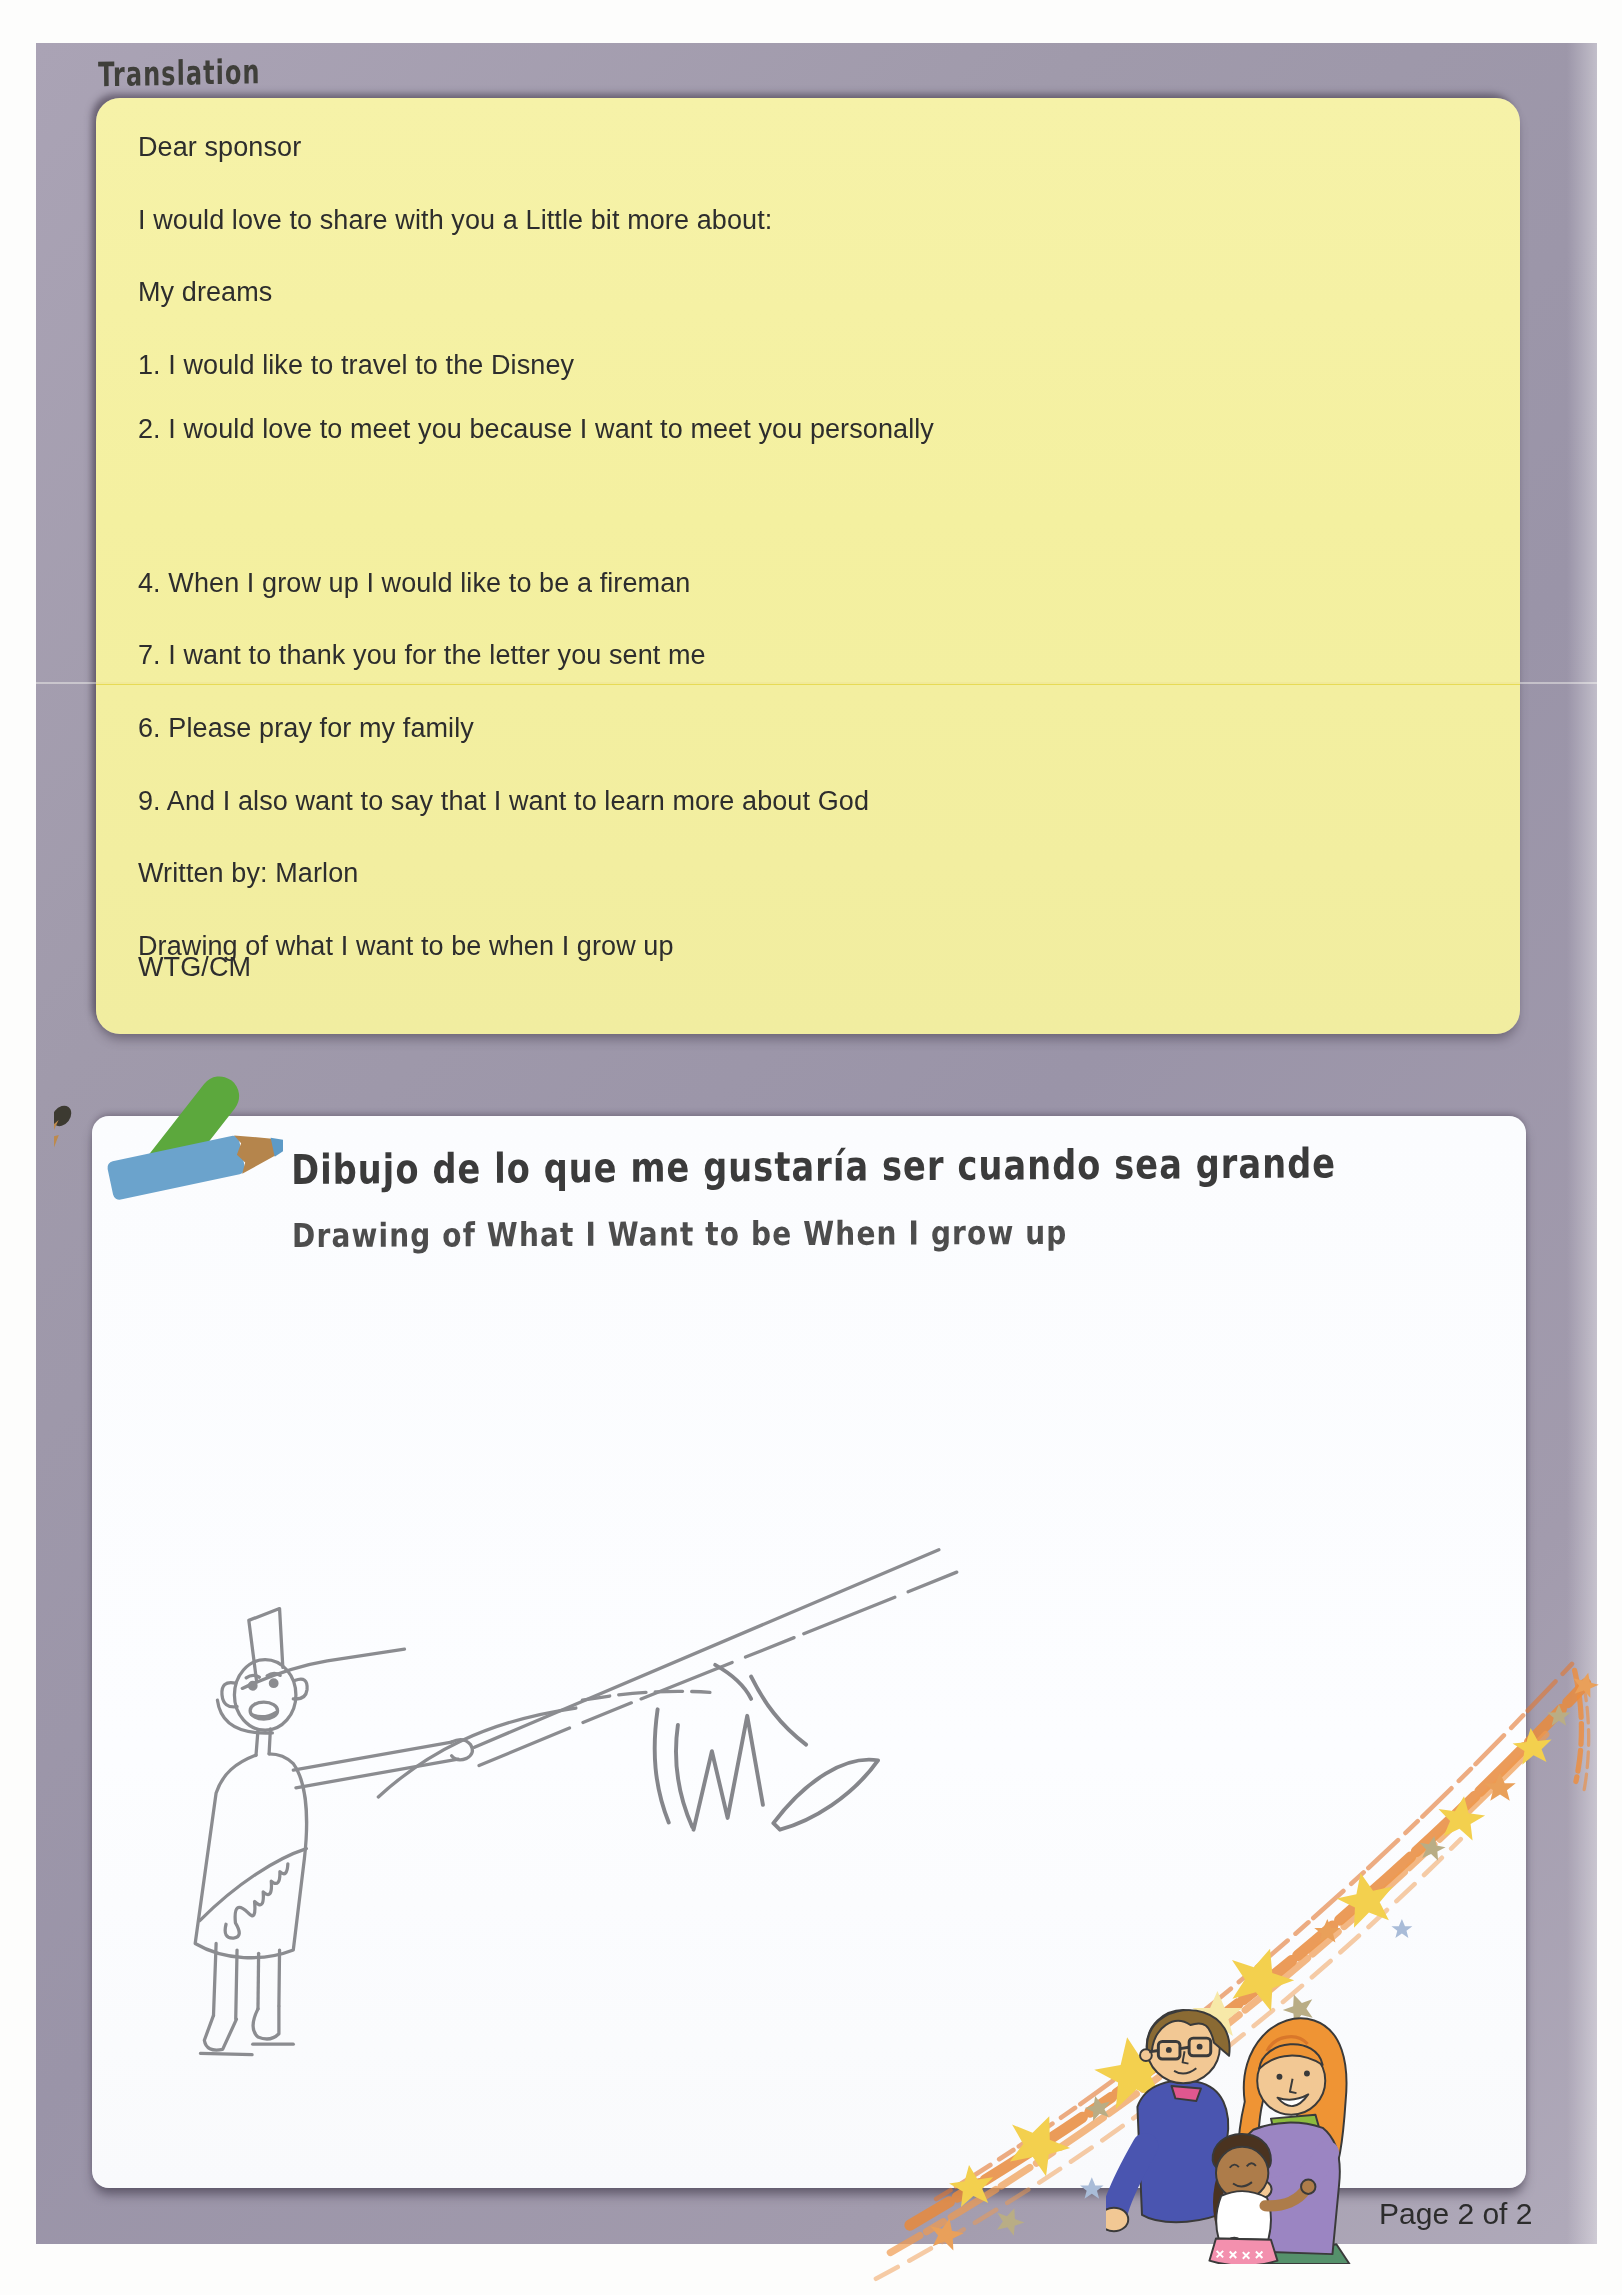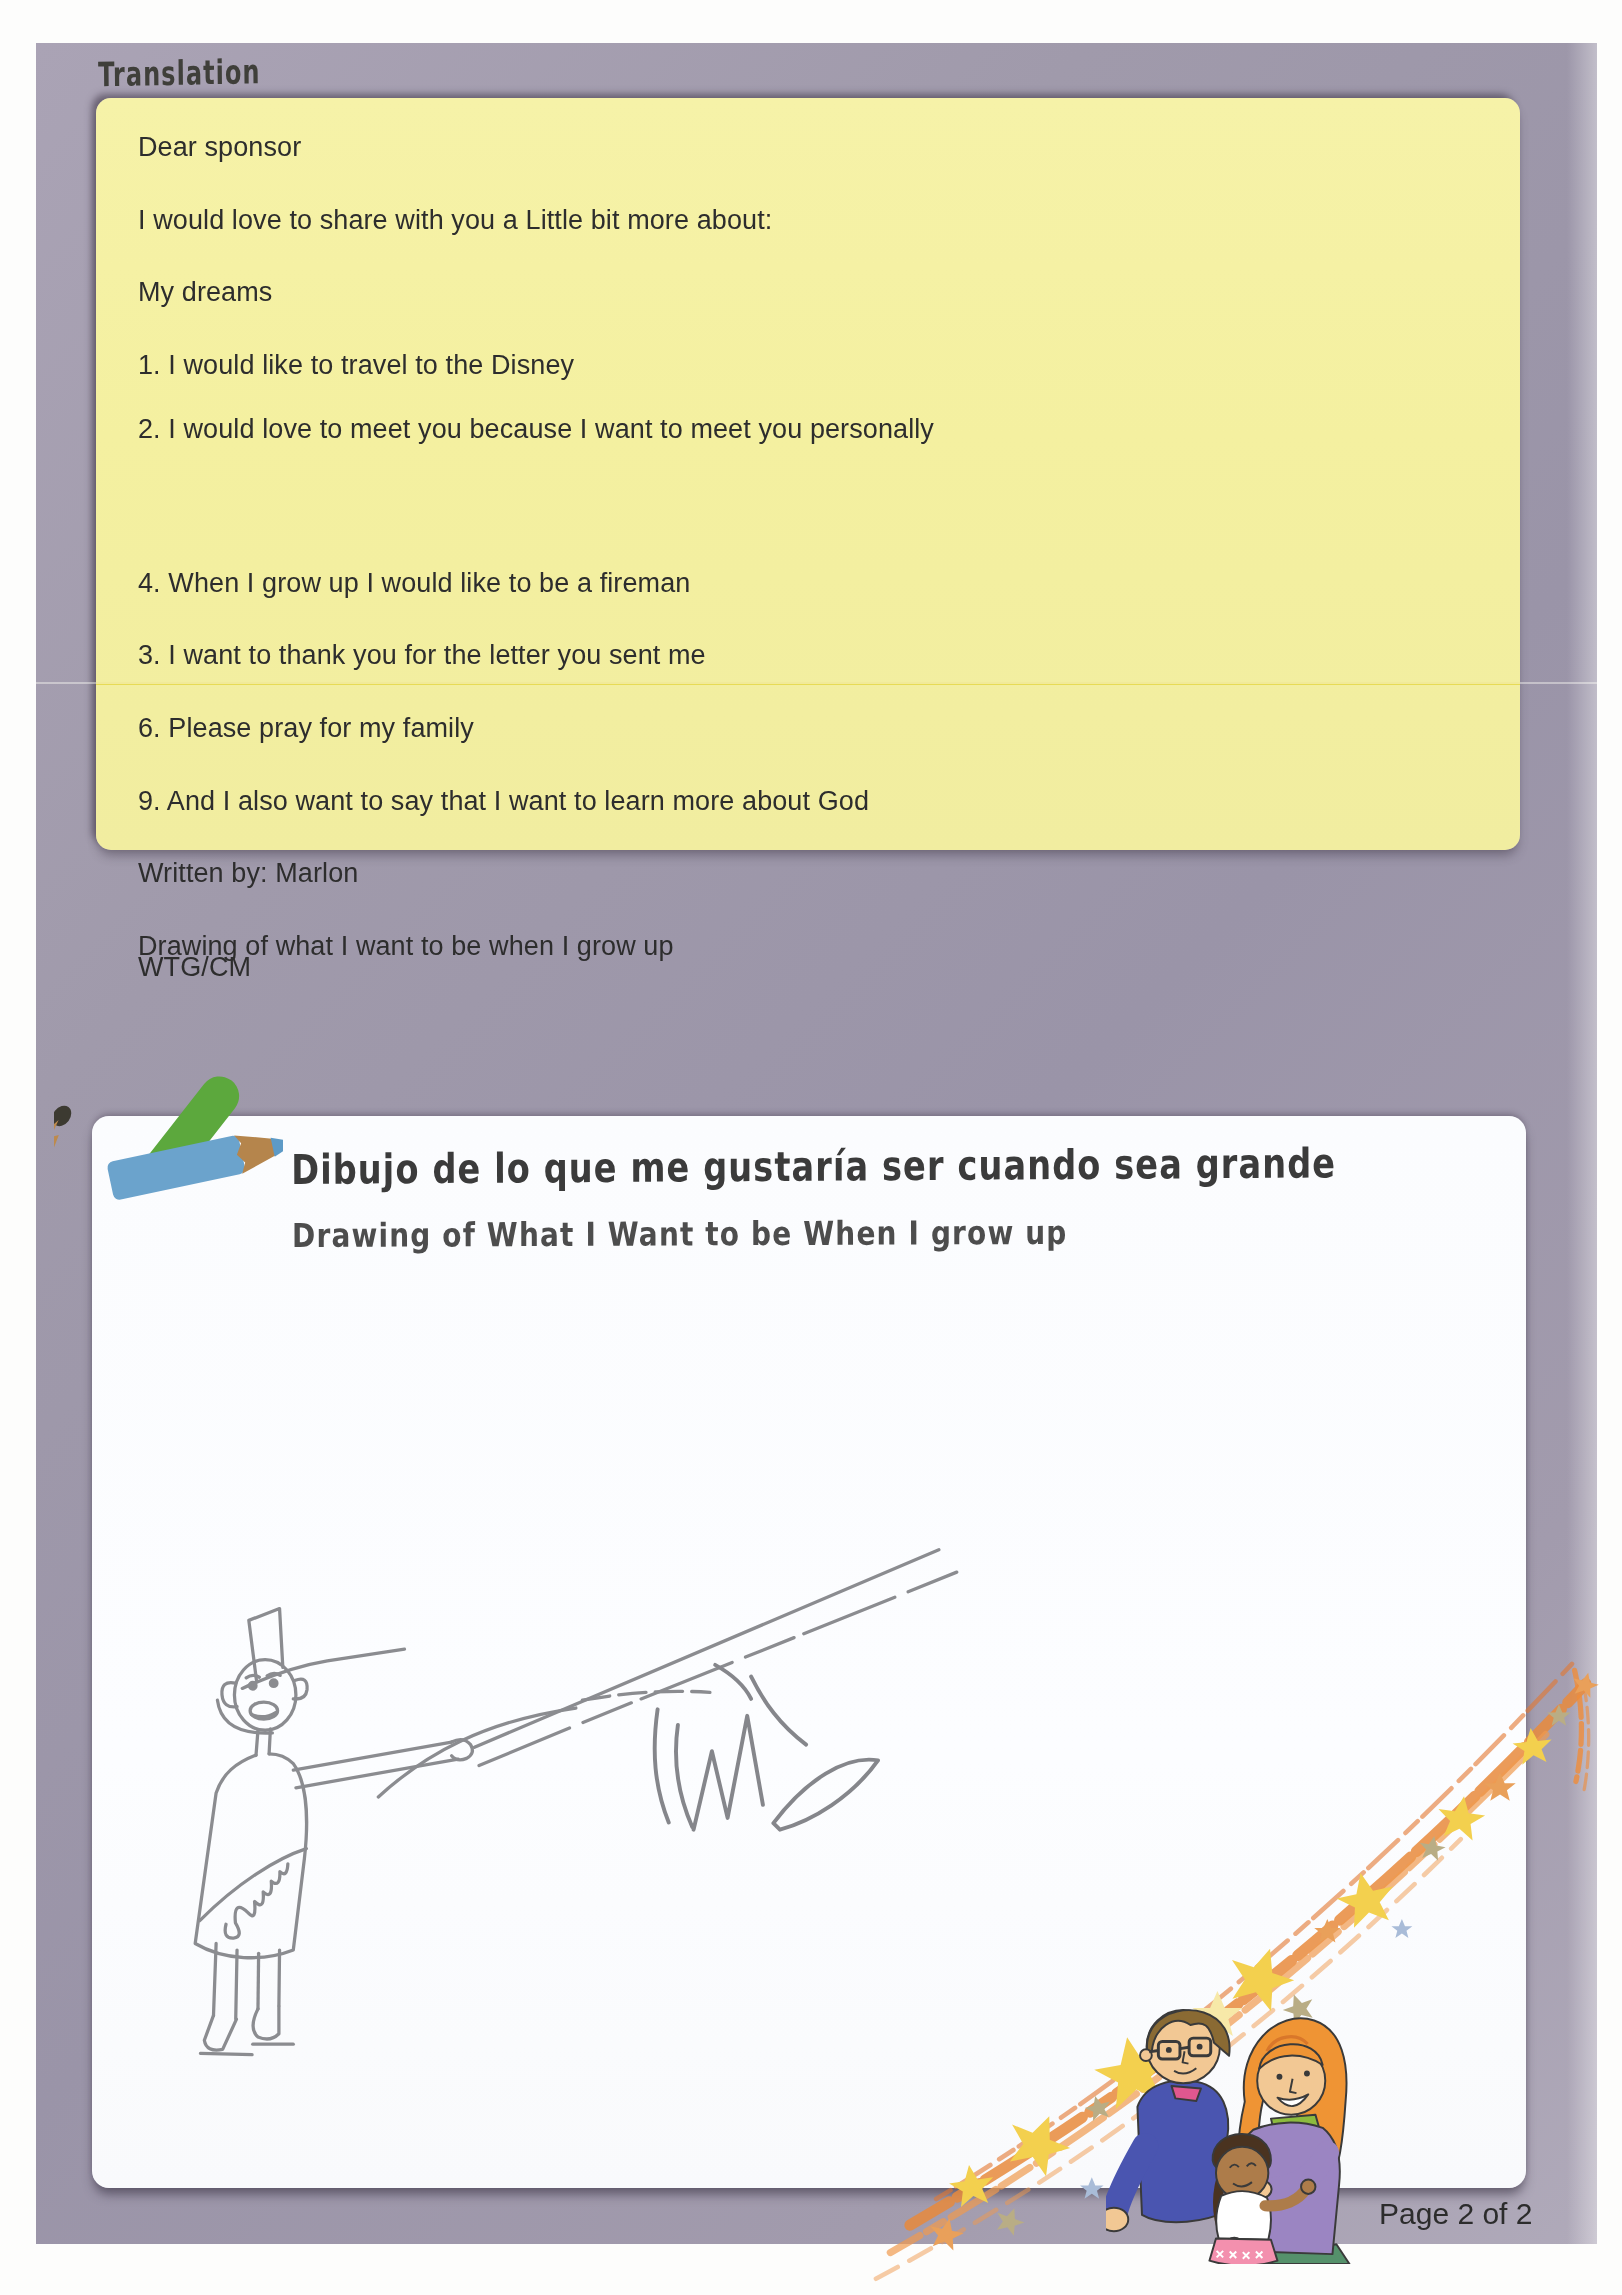--- a/index.html
+++ b/index.html
@@ -21,23 +21,23 @@
     background:rgba(255,255,248,.42);z-index:6;pointer-events:none;
   }
   .kid{font-family:"DejaVu Sans",sans-serif;font-weight:700;}
   .translation-label{
     position:absolute;left:98px;top:55px;font-size:30px;letter-spacing:1.3px;
     color:#3f3f3a;transform:scaleX(.80) scaleY(1.12) rotate(-.8deg);transform-origin:left top;
     white-space:nowrap;
   }
   
   .note{
-    position:absolute;left:96px;top:98px;width:1424px;height:752px;
+    position:absolute;left:96px;top:98px;width:1424px;height:936px;
     background:linear-gradient(180deg,#f6f2a8 0%,#f4f0a0 45%,#f1eda0 100%);
-    border-radius:15px;
+    border-radius:24px;
     box-shadow:-5.2px -5.2px 7.9px -1.3px rgba(55,46,62,.55),0 7.9px 10.5px -3.3px rgba(55,46,62,.45);
   }
   .note-rule{
     position:absolute;left:0;top:584px;width:100%;height:2.6px;background:#e6d84c;opacity:.9;
   }
   .note-line{
     position:absolute;left:42px;font-size:27px;color:#2d2d2d;white-space:nowrap;
     letter-spacing:0.1px;
   }
   
@@ -76,21 +76,21 @@
   <div class="translation-label kid">Translation</div>
 
   <div class="note">
     <div class="note-rule"></div>
     <div class="note-line" style="top:34px">Dear sponsor</div>
     <div class="note-line" style="top:107px">I would love to share with you a Little bit more about:</div>
     <div class="note-line" style="top:179px">My dreams</div>
     <div class="note-line" style="top:252px">1. I would like to travel to the Disney</div>
     <div class="note-line" style="top:316px">2. I would love to meet you because I want to meet you personally</div>
     <div class="note-line" style="top:470px">4. When I grow up I would like to be a fireman</div>
-    <div class="note-line" style="top:542px">3. I want to thank you for the letter you sent me</div>
+    <div class="note-line" style="top:542px">7. I want to thank you for the letter you sent me</div>
     <div class="note-line" style="top:615px">6. Please pray for my family</div>
     <div class="note-line" style="top:688px">9. And I also want to say that I want to learn more about God</div>
     <div class="note-line" style="top:760px">Written by: Marlon</div>
     <div class="note-line" style="top:833px">Drawing of what I want to be when I grow up</div>
     <div class="note-line" style="top:854px">WTG/CM</div>
   </div>
 
   <div class="card"></div>
 
   <div class="title-es kid">Dibujo de lo que me gustaría ser cuando sea grande</div>

